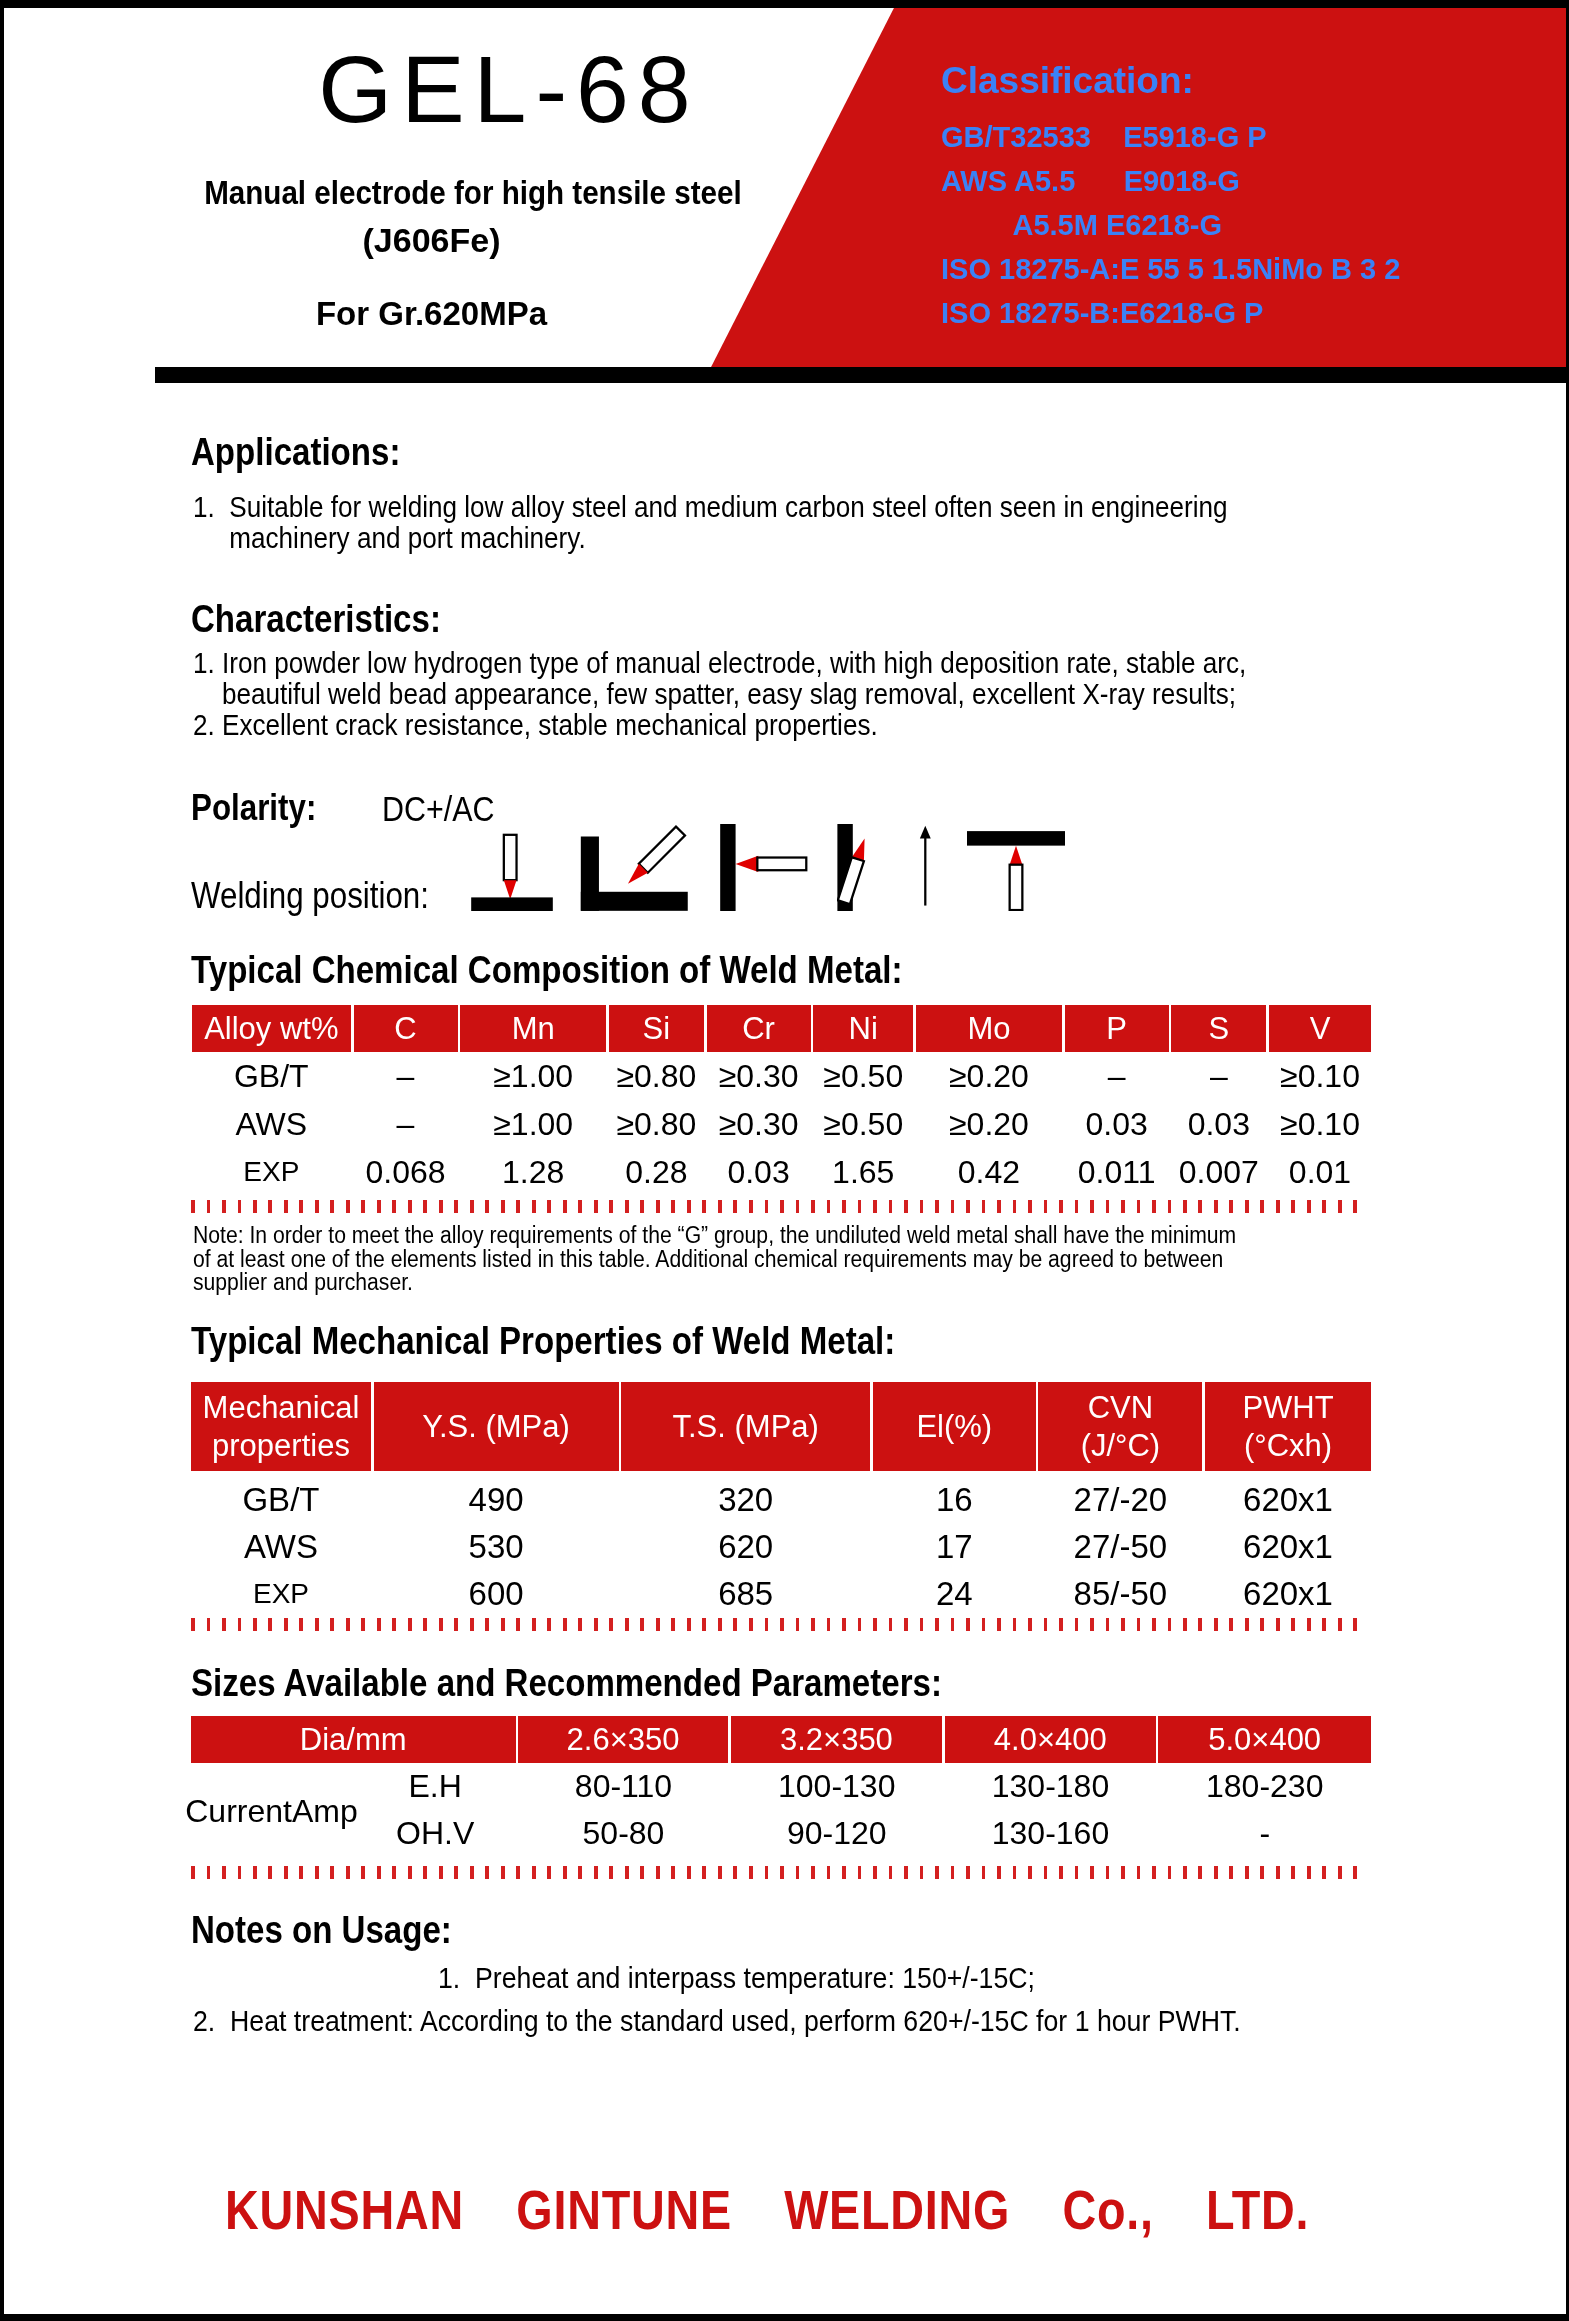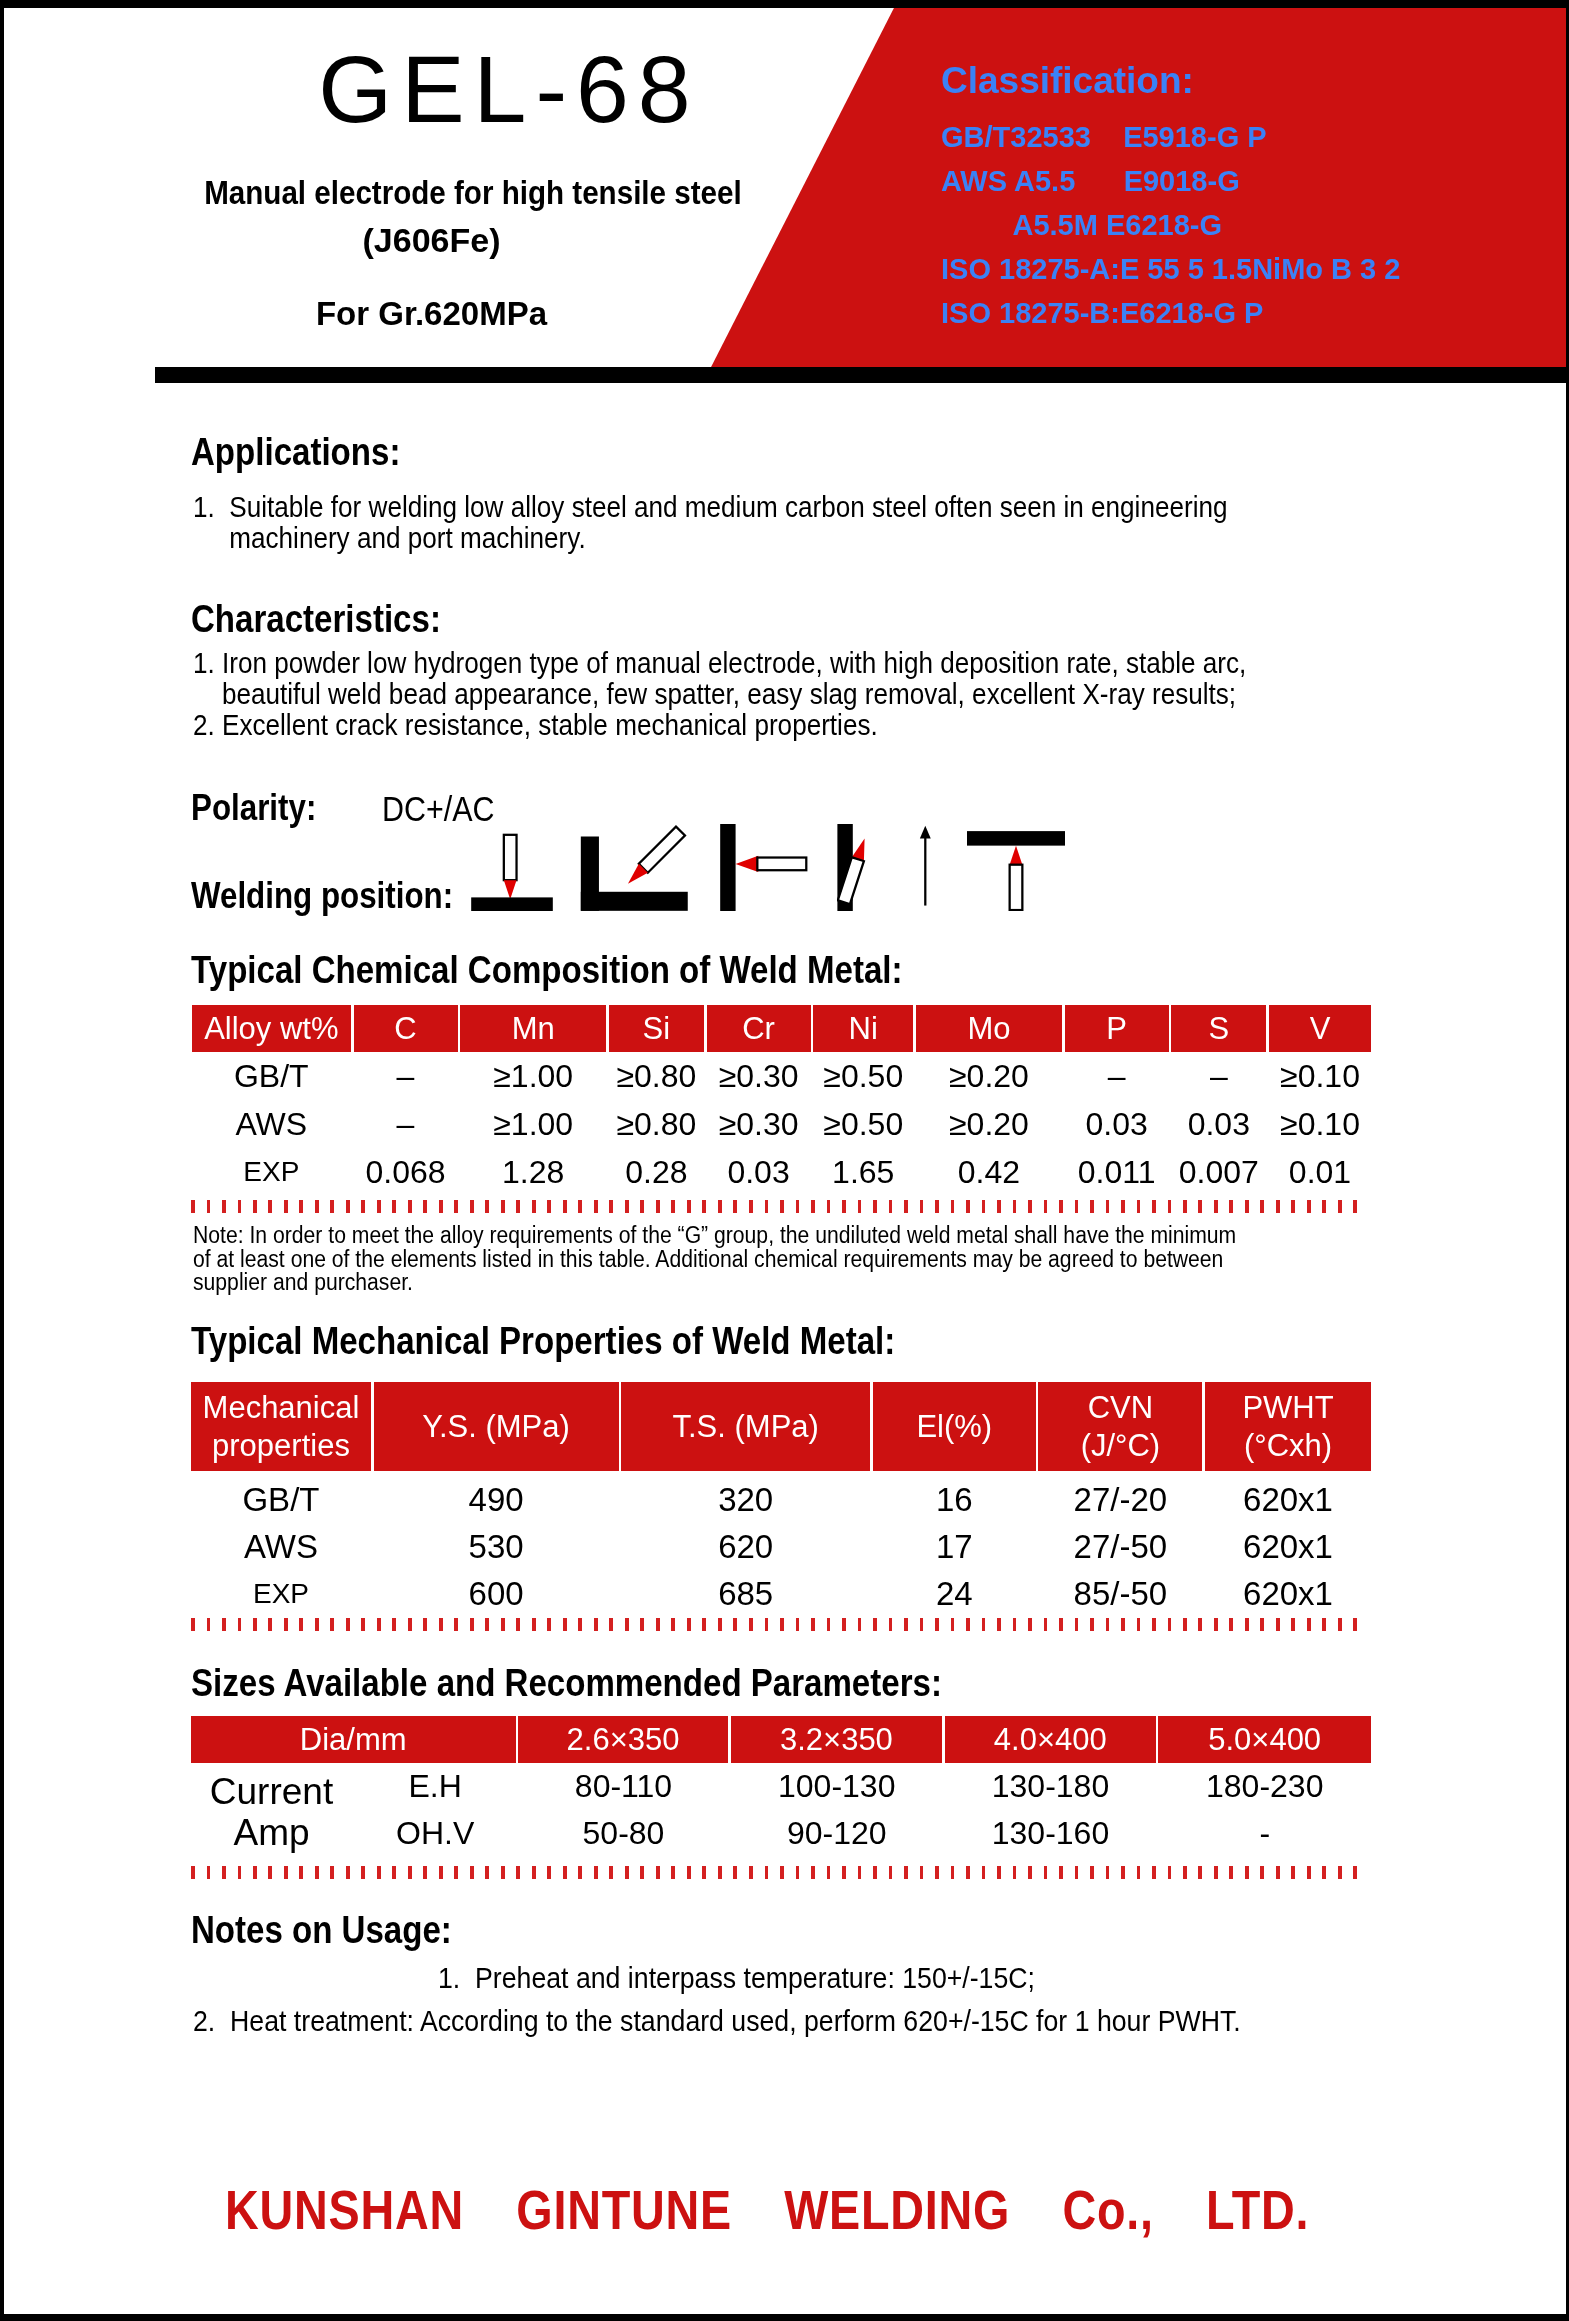--- a/index.html
+++ b/index.html
@@ -35,21 +35,21 @@
   
   .cx  { display:inline-block; transform:scaleX(0.87); transform-origin:0 50%; white-space:pre; }
   .cx9 { display:inline-block; transform:scaleX(0.92); transform-origin:0 50%; white-space:pre; }
 
   .h1 { position:absolute; left:191px; font-size:38px; font-weight:700; white-space:pre; }
   .bodyline { font-size:30px; line-height:31px; white-space:pre; }
   .abs { position:absolute; }
 
   .polarity-label { position:absolute; left:191px; top:787px; font-size:36px; font-weight:700; }
   .polarity-value { position:absolute; left:382px; top:789px; font-size:35px; font-weight:400; }
-  .weldpos-label  { position:absolute; left:191px; top:875px; font-size:36px; font-weight:700; }
+  .weldpos-label  { position:absolute; left:191px; top:875px; font-size:36px; font-weight:400; }
   .icon-row { position:absolute; left:471px; top:820px; display:flex; align-items:flex-end; gap:25.5px; z-index:2; }
 
   
   .tbl { position:absolute; left:191px; width:1180px; }
   .trow { display:flex; gap:2.7px;justify-content:flex-end; }
   .hcell { background:var(--red); color:#fff; font-size:31px; display:flex;
            align-items:center; justify-content:center; text-align:center; white-space:pre-line; }
   .bcell { display:flex; align-items:center; justify-content:center; font-size:32px; background:transparent; }
   .chem .hcell { height:47px; }
   .chem .bcell { height:48px; }
@@ -66,22 +66,22 @@
   .sizes .s01{width:325px}.sizes .s0{width:161px}.sizes .s1{width:162px}
   .sizes .sc{width:210px}.sizes .sc2{width:212px}.sizes .sc3{width:211px}.sizes .sc4{width:213px}
 
   .dashes { position:absolute; left:191px; width:1168px; height:12.7px;
             background-image:repeating-linear-gradient(90deg, var(--dash) 0 3.6px, transparent 3.6px 15.5px); }
 
   .note { position:absolute; left:193px; top:1224px; font-size:23px; line-height:23.6px; }
   .note div { white-space:pre; }
 
   .sizes-group-label { position:absolute; left:191px; top:1764px; width:161px; height:95px;
-                       display:flex; flex-direction:column; align-items:center; justify-content:center;
-                       font-size:37px; line-height:41px; }
+                       display:flex; flex-direction:row; align-items:center; justify-content:center;
+                       font-size:32px; line-height:41px; }
 
   .usage-line { font-size:29px; line-height:43px; white-space:pre; }
 
   .footer { position:absolute; left:225px; top:2178px; color:var(--red);
             font-size:55px; font-weight:700; white-space:pre; }
   .footer span { display:inline-block; transform:scaleX(0.85); transform-origin:0 50%; word-spacing:14.5px; letter-spacing:0.9px; }
 
   .wicon { display:block; }
 </style>
 </head>

